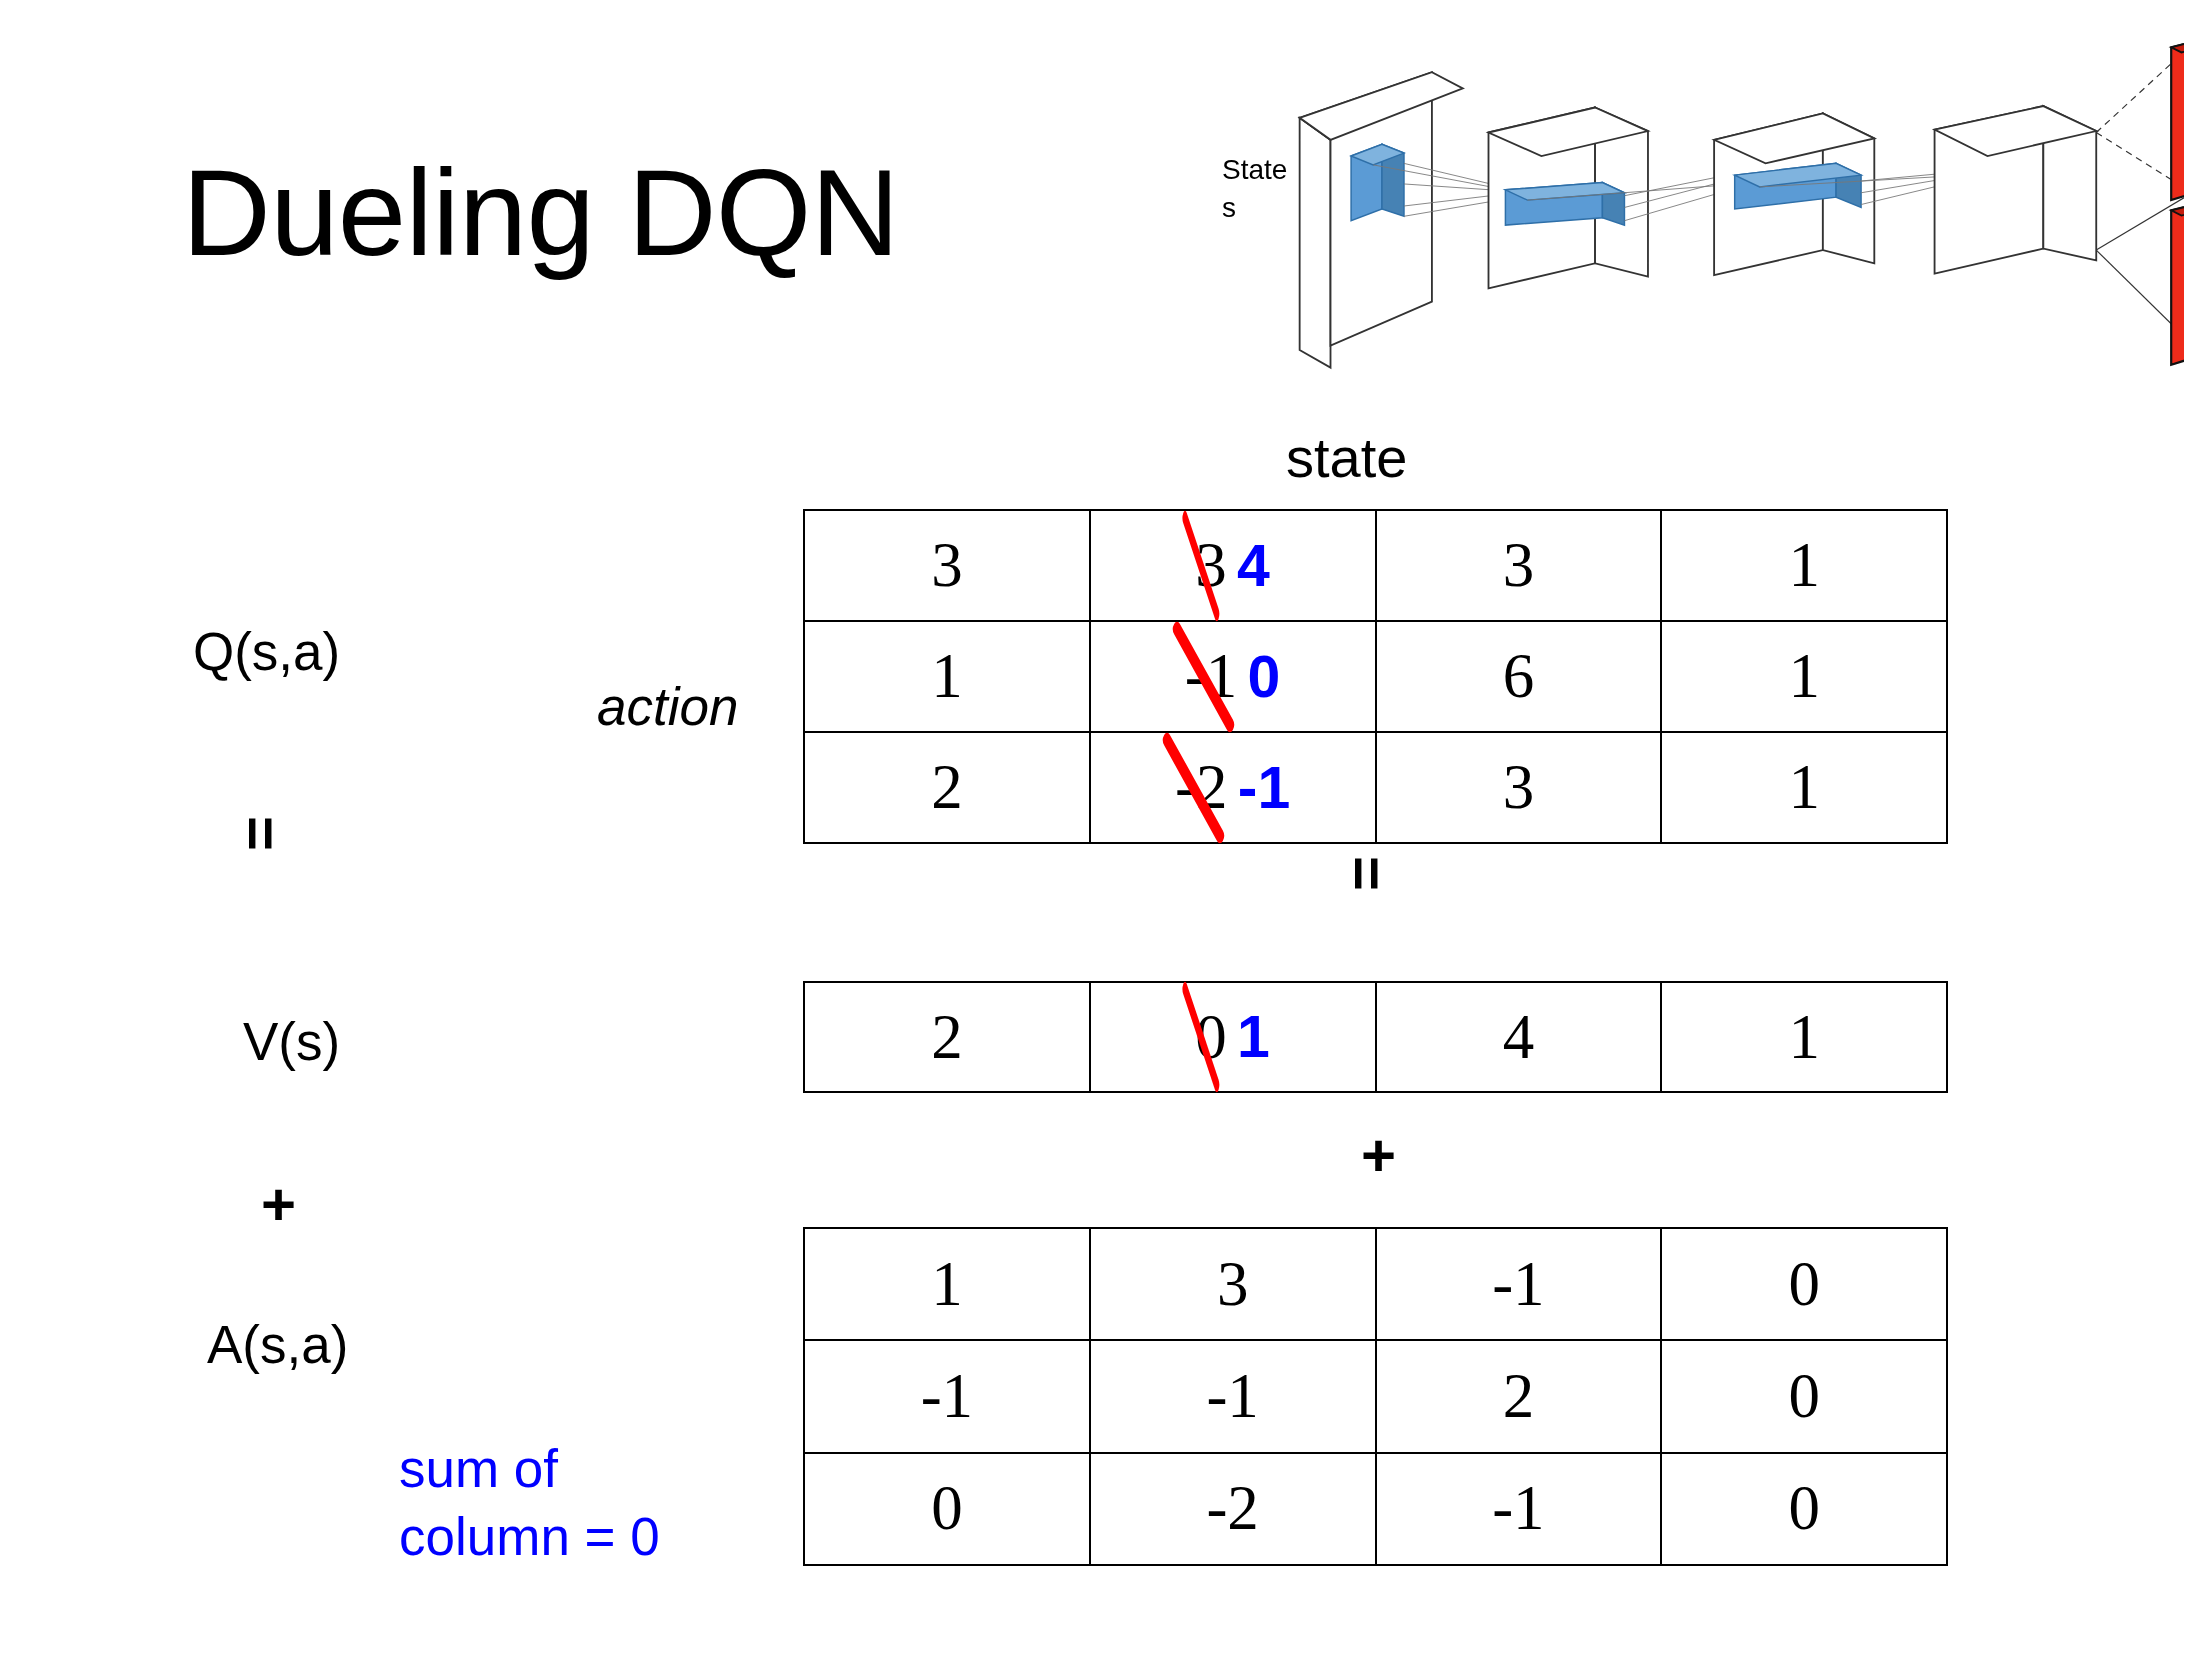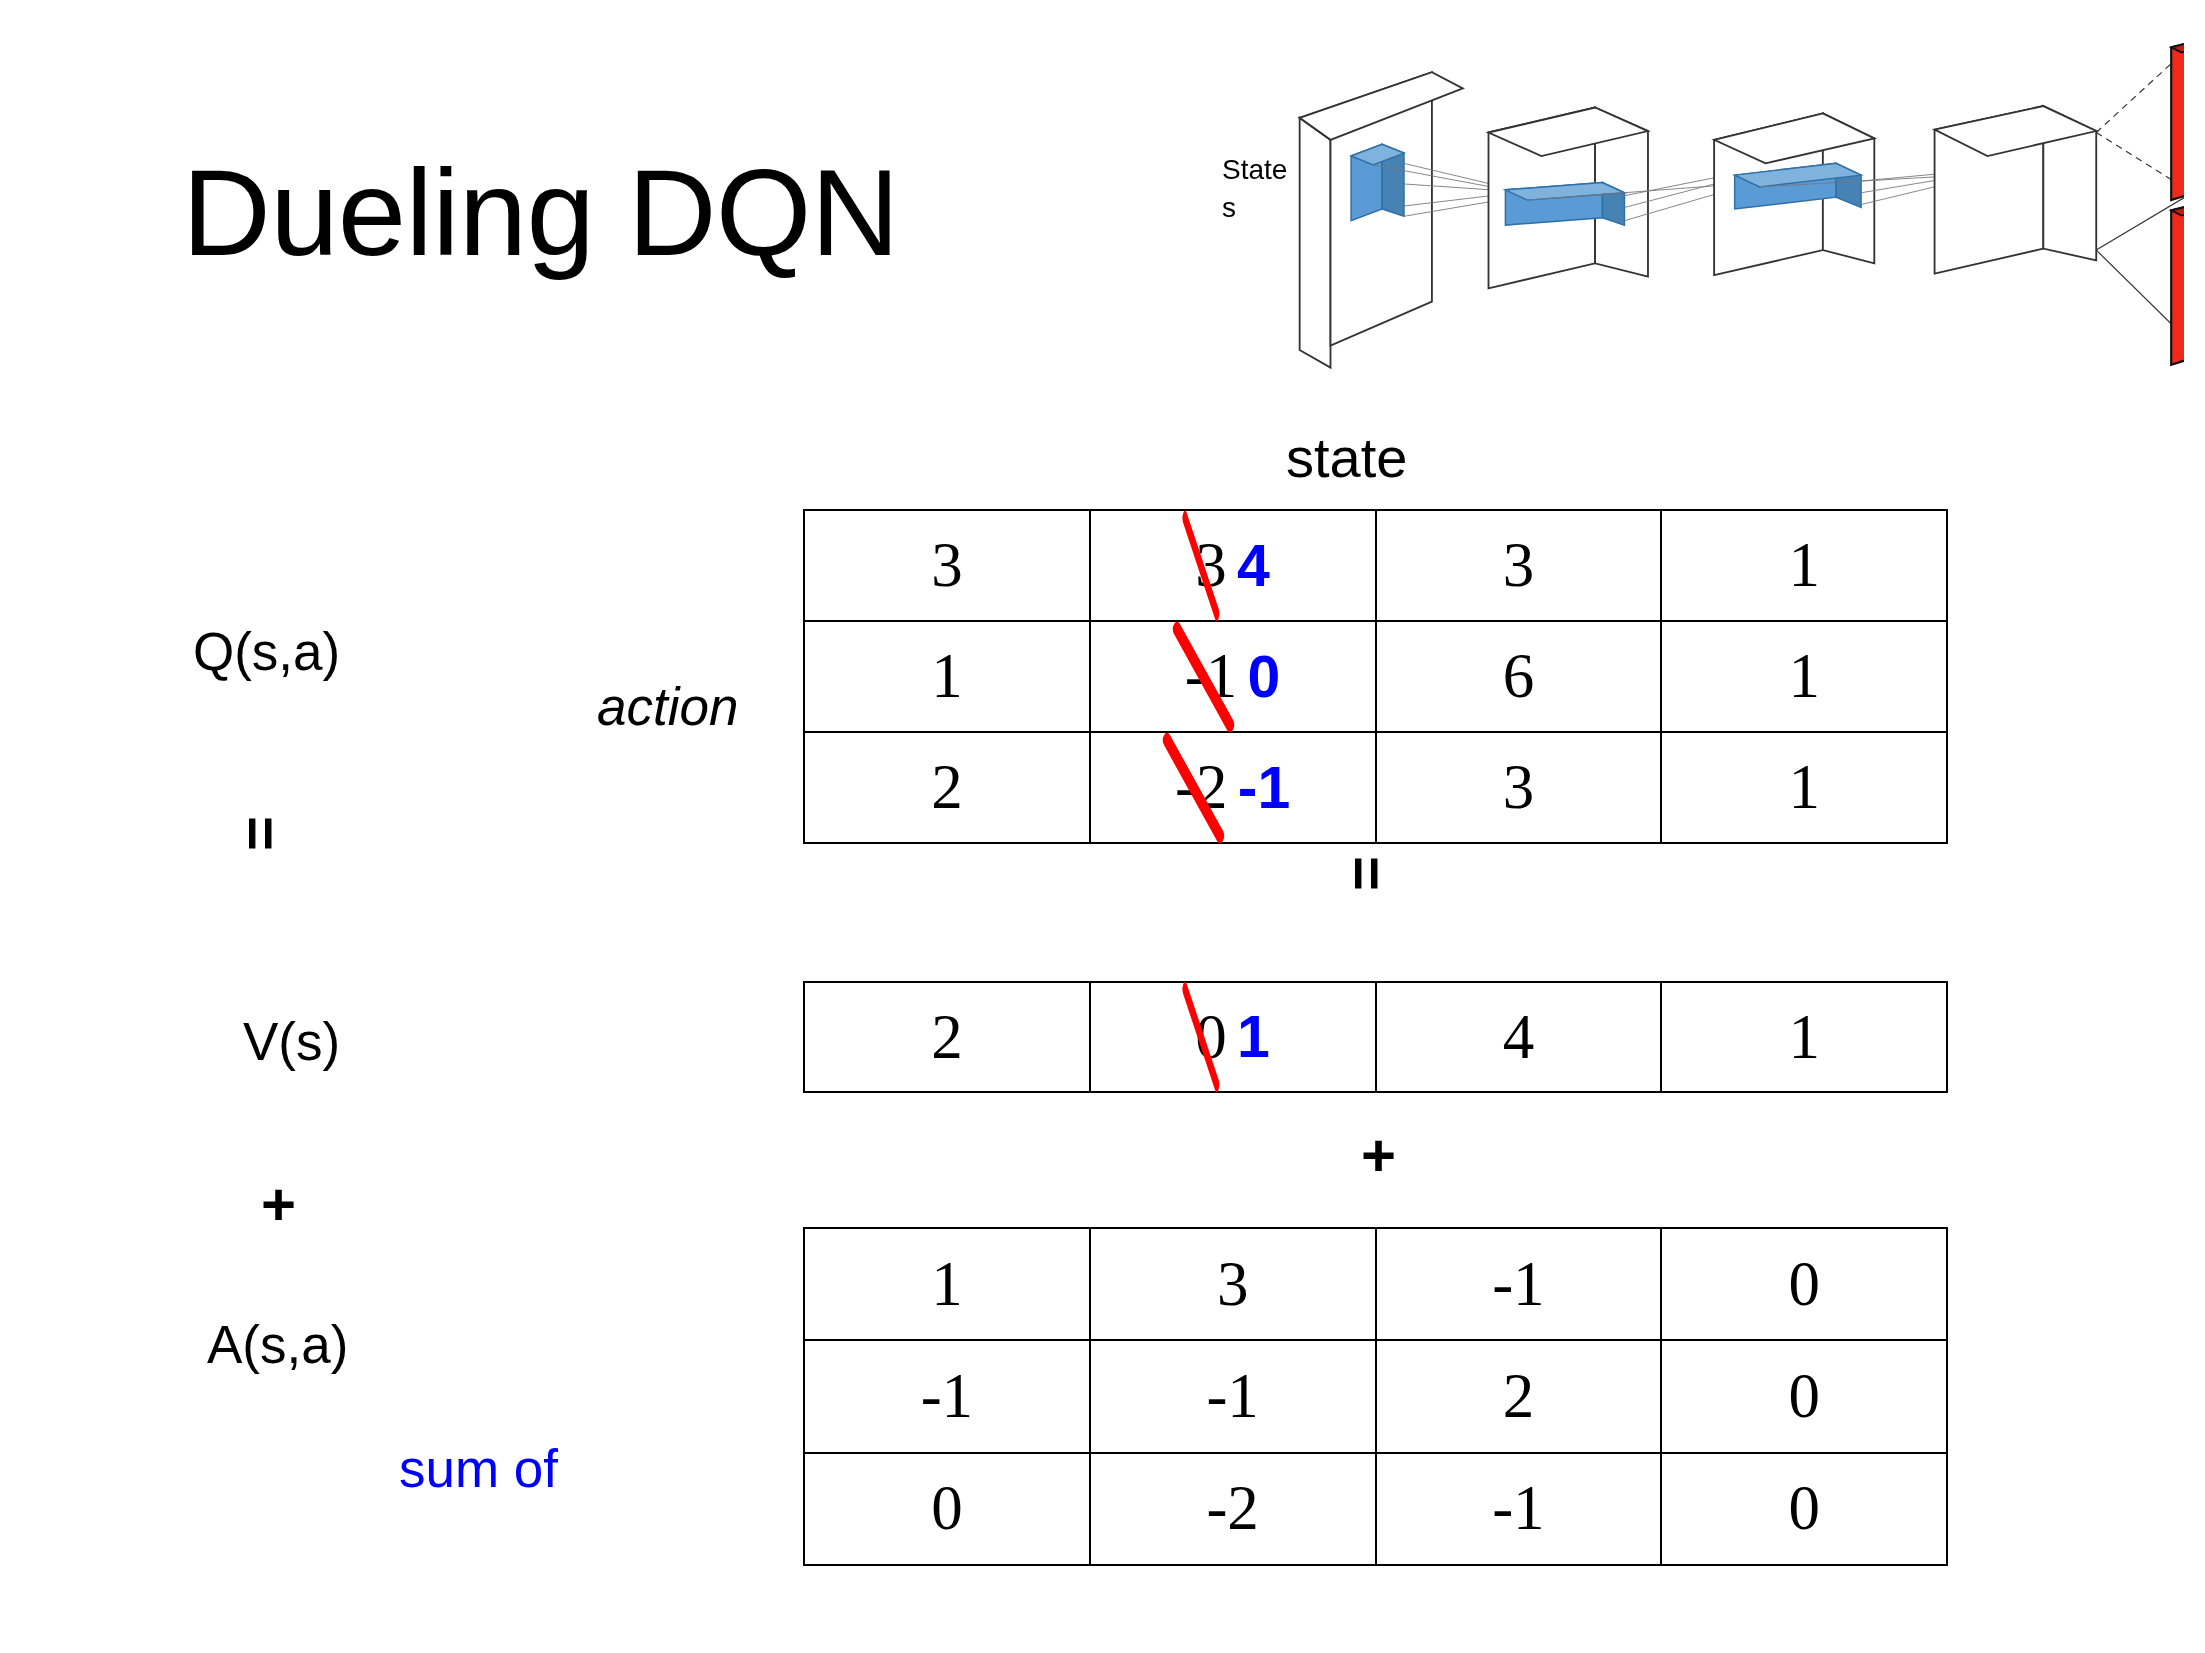--- a/index.html
+++ b/index.html
@@ -272,20 +272,21 @@
 
   <div class="lbl lbl-blue" style="left:381px; top:1028px; line-height:1.28;">
   </div>
 
   <div class="op" style="left:261px; top:1175px;">+</div>
 
   <div class="lbl" style="left:207px; top:1316px;">A(s,a)</div>
 
   <div class="lbl lbl-blue" style="left:399px; top:1435px; line-height:1.28;">
     <div>sum of</div>
+    <div>column = 0</div>
   </div>
 
   <div class="op op-rot" style="left:1397px; top:856px;">=</div>
 
   <div class="op" style="left:1361px; top:1126px;">+</div>
 
   <table class="tbl" id="tbl-q" style="left:803px; top:509px; width:1145px; height:335px;">
       <tbody>
         <tr>
           <td style="width: 25%;">

